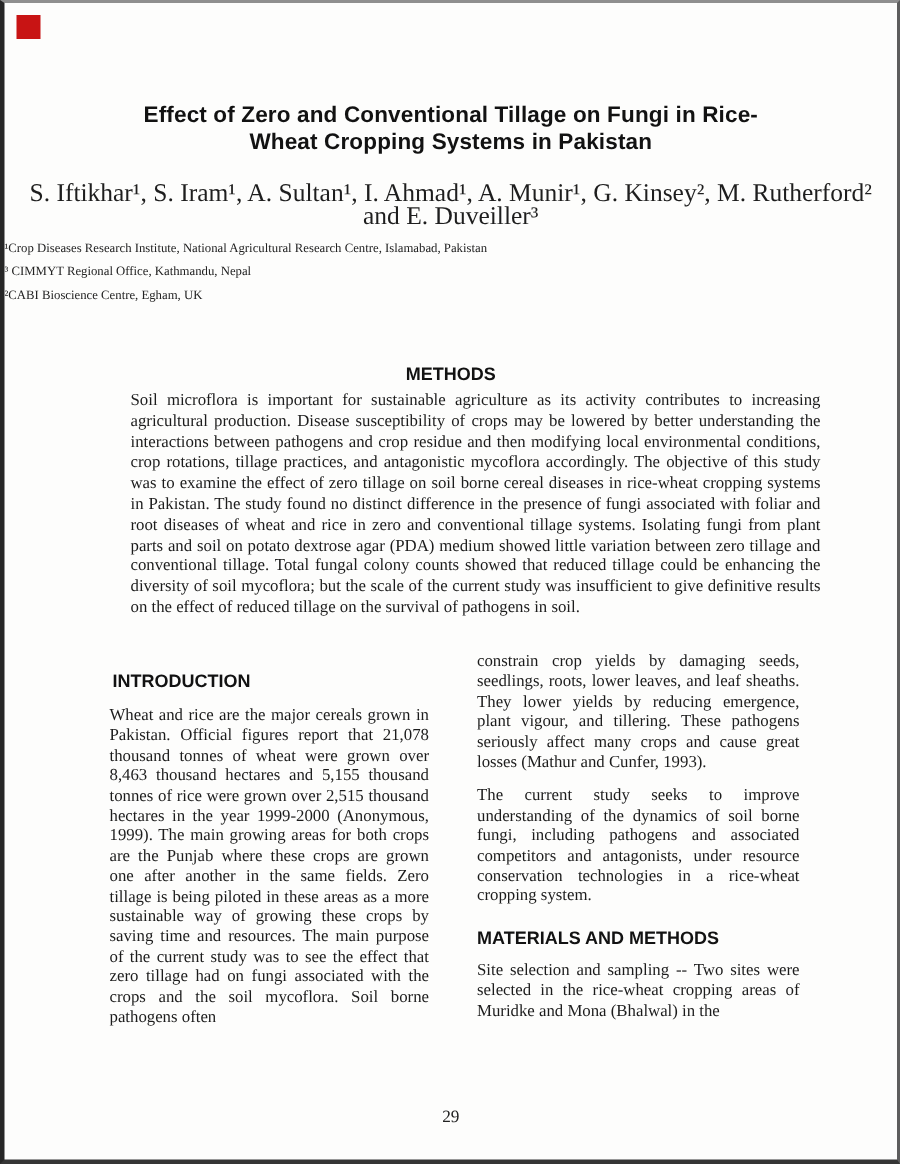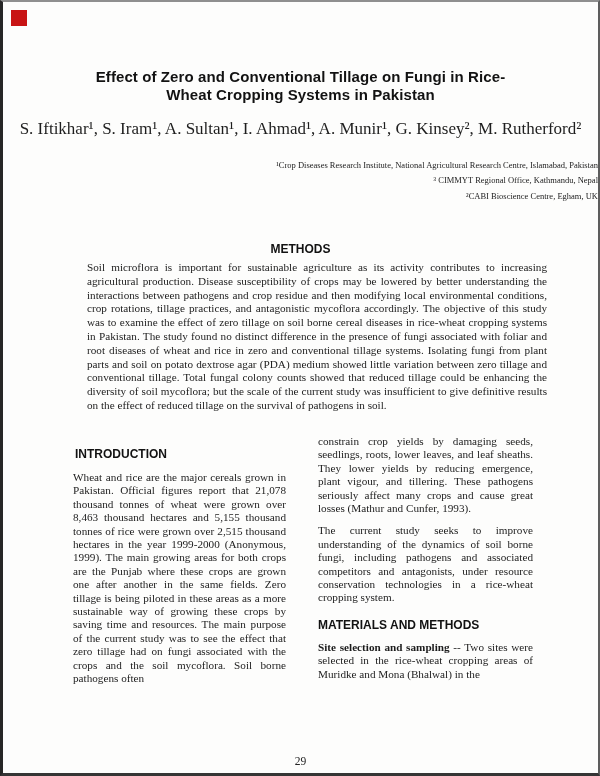--- a/index.html
+++ b/index.html
@@ -51,21 +51,21 @@
     font-size: 17px;
     line-height: 15px;
     color: #1e1e1e;
   }
 
   .affils {
     position: absolute;
     top: 156px;
     left: 0;
     width: 100%;
-    text-align: right;
+    text-align: left;
     font-size: 8.5px;
     line-height: 15.3px;
     color: #222222;
   }
 
   .abstract-head {
     position: absolute;
     top: 240px;
     left: 0;
     width: 100%;
@@ -110,47 +110,47 @@
     font-family: "Liberation Sans", sans-serif;
     font-weight: bold;
     font-size: 12px;
     color: #121212;
     margin: 0;
   }
   .col-left .sec-head  { margin: 15px 0 10px 2px; }
   .col-right .sec-head { margin: 13px 0 9px 0; }
   .col-right .first-para { margin-top: 3px; }
 
-  .lead-in { font-weight: bold; }
+  .lead-in { font-weight: normal; }
 
   .pageno {
     position: absolute;
     top: 737px;
     left: 0;
     width: 100%;
     text-align: center;
     font-size: 11.5px;
     color: #222222;
-    margin-top: 16px;
   }
 </style>
 </head>
 <body>
 
 <div class="sheet">
 
   <div class="marker" style="background: rgb(200, 20, 20);"></div>
 
   <div class="title">
     <div>Effect of Zero and Conventional Tillage on Fungi in Rice-</div>
     <div>Wheat Cropping Systems in Pakistan</div>
   </div>
 
   <div class="authors">
     <div>S. Iftikhar¹, S. Iram¹, A. Sultan¹, I. Ahmad¹, A. Munir¹, G. Kinsey², M. Rutherford²</div>
+    <div>and E. Duveiller³</div>
   </div>
 
   <div class="affils">
     <div>¹Crop Diseases Research Institute, National Agricultural Research Centre, Islamabad, Pakistan</div>
     <div>³ CIMMYT Regional Office, Kathmandu, Nepal</div>
     <div>²CABI Bioscience Centre, Egham, UK</div>
   </div>
 
   <div class="abstract-head">METHODS</div>
 

